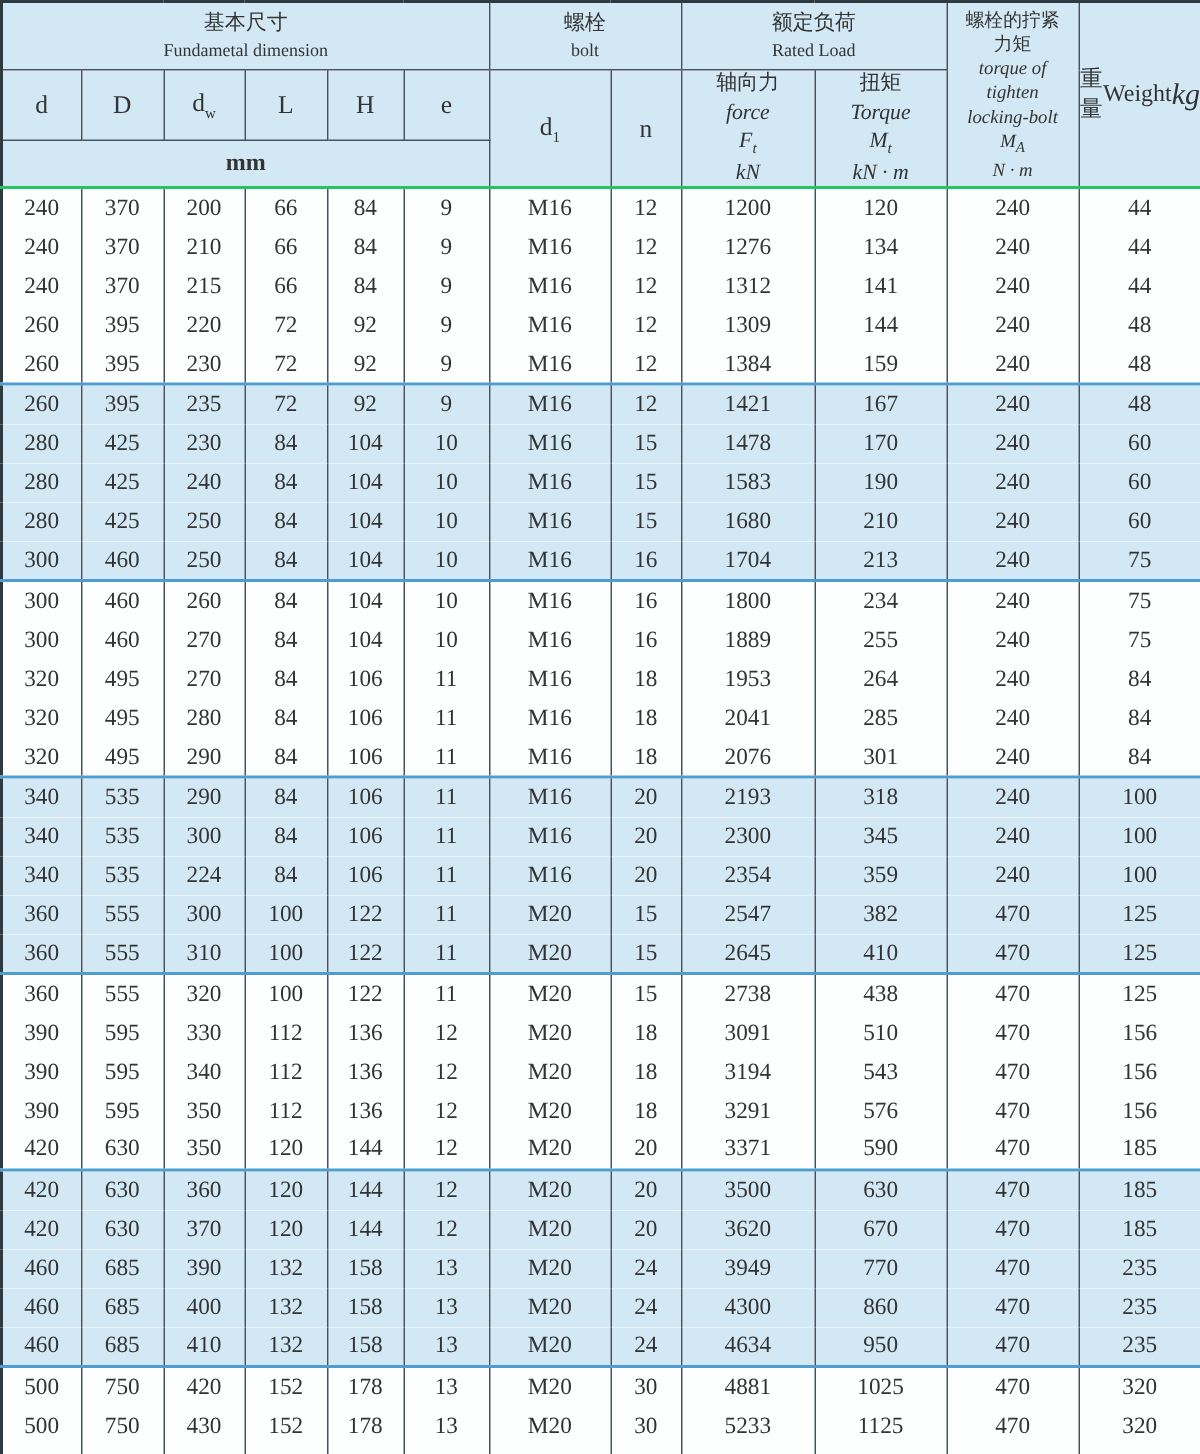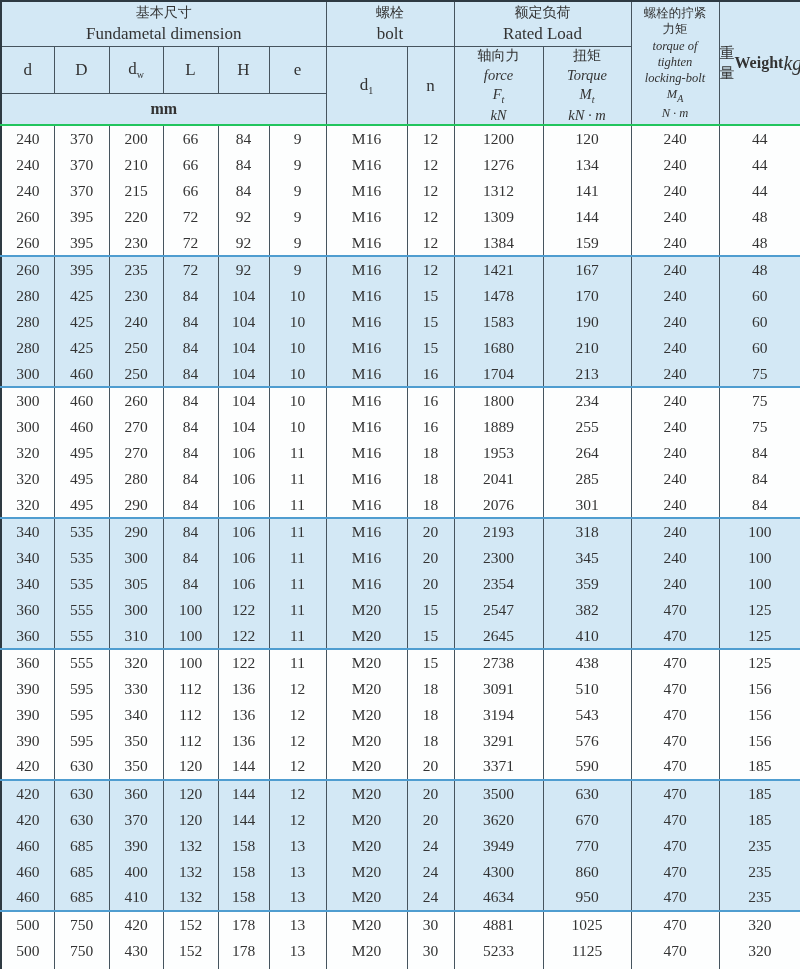--- a/index.html
+++ b/index.html
@@ -18,32 +18,32 @@
     padding: 0;
     overflow: hidden;
   }
   
   thead th { background: #d3e8f5; }
   thead tr.r1 > th { height: 44px; }
   thead tr.r2 > th { height: 44px; }
   thead tr.r3 > th { height: 29px; }
   thead { border-bottom: 2px solid #22c55e; }
   .zh   { display: block; font-size: 14px;   line-height: 1.35; }
-  .en   { display: block; font-size: 17px; line-height: 1.25; }
+  .en   { display: block; font-size: 12px; line-height: 1.25; }
   .line { display: block; font-size: 14.5px; line-height: 1.3; font-style: italic; }
   .sm .zh, .sm .line { font-size: 12.5px; line-height: 1.3; }
   .letter { font-size: 17px; }
   sub { font-size: 10px; }
   .mm-cell { font-size: 16px; font-weight: bold; }
   .tallspread {
     display: flex; flex-direction: row; justify-content: space-around;
     align-items: center; height: 113px;
   }
   .tallspread .zh { font-size: 15px; }
-  .tallspread .en { font-size: 16px; font-weight: bold; }
+  .tallspread .en { font-size: 16px; }
   .tallspread .line { font-size: 20px; }
   
   tbody { border-top: 2px solid #4f9dd0; }
   tbody:first-of-type { border-top: 2px solid #2e3a42; }
   tbody td {
     height: 25.8px;
     font-size: 15.5px;
     border-top: none;
     border-bottom: none;
     background: #fdfefe;
@@ -366,21 +366,21 @@
         <td data-name="table-cell">M16</td>
         <td data-name="table-cell">20</td>
         <td data-name="table-cell">2300</td>
         <td data-name="table-cell">345</td>
         <td data-name="table-cell">240</td>
         <td data-name="table-cell">100</td>
       </tr>
       <tr data-name="table-row">
         <td data-name="table-cell">340</td>
         <td data-name="table-cell">535</td>
-        <td data-name="table-cell">305</td>
+        <td data-name="table-cell">224</td>
         <td data-name="table-cell">84</td>
         <td data-name="table-cell">106</td>
         <td data-name="table-cell">11</td>
         <td data-name="table-cell">M16</td>
         <td data-name="table-cell">20</td>
         <td data-name="table-cell">2354</td>
         <td data-name="table-cell">359</td>
         <td data-name="table-cell">240</td>
         <td data-name="table-cell">100</td>
       </tr>

